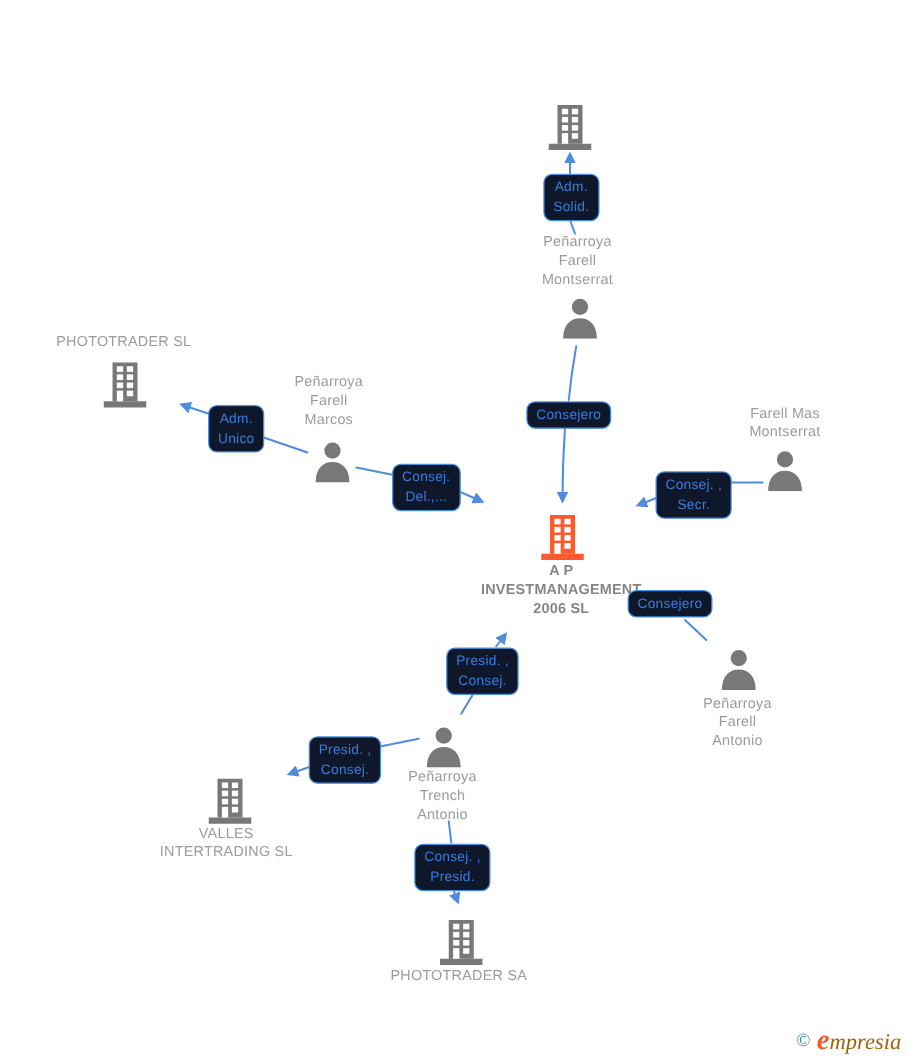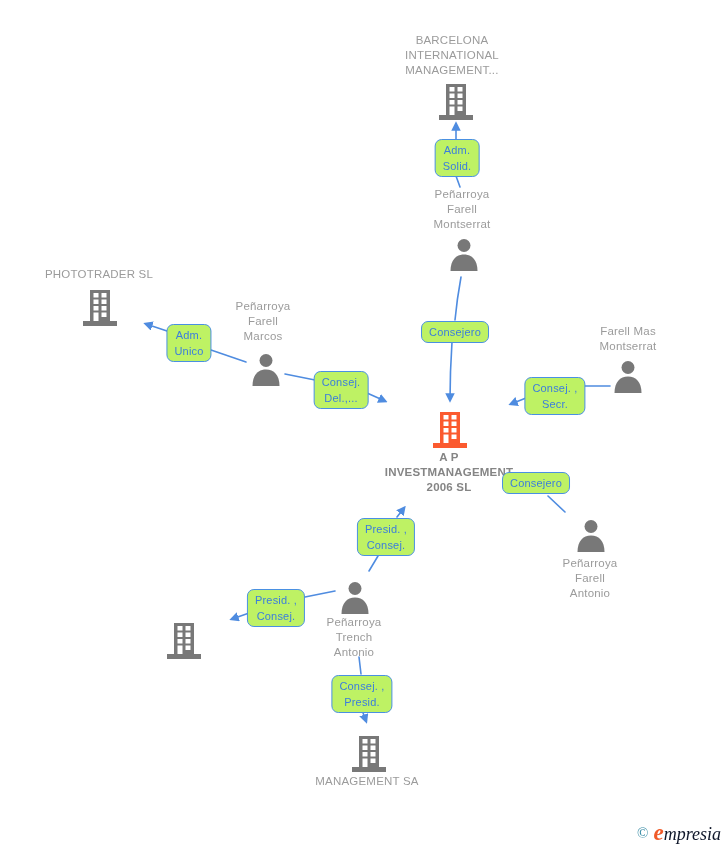--- a/index.html
+++ b/index.html
@@ -10,31 +10,31 @@
   #edges{position:absolute;left:0;top:0;z-index:1;}
   .node-label{
     position:absolute;z-index:3;transform:translateX(-50%);
     text-align:center;white-space:pre-line;
     font-size:11.5px;line-height:15px;color:#9b9b9b;letter-spacing:.2px;
   }
   .node-label.bold{font-weight:bold;color:#858585;}
   .icon{position:absolute;z-index:2;transform:translateX(-50%);}
   .edge-label{
     position:absolute;z-index:4;transform:translateX(-50%);
-    background:#bef264;border:1.5px solid #4a90e2;border-radius:7px;
+    background:#0f172a;border:1.5px solid #4a90e2;border-radius:7px;
     padding:2px 7px;text-align:center;white-space:pre-line;
     font-size:11px;line-height:16px;color:#3b7ddd;letter-spacing:.2px;
   }
   .logo{
     position:absolute;right:7px;bottom:5px;z-index:5;
     font-family:"Liberation Serif", serif;font-style:italic;line-height:20px;
   }
   .logo-copy{font-style:normal;color:#3a8da6;font-size:15px;margin-right:5px;vertical-align:2px;}
   .logo-e{color:#f05a28;font-size:23px;font-weight:bold;}
-  .logo-rest{color:#0f172a;font-size:18px;}
+  .logo-rest{color:#a16207;font-size:18px;}
 </style>
 </head>
 <body>
 
 <div id="canvas">
 
   <svg id="edges" width="728" height="850">
     <defs>
       <marker id="arw" viewBox="0 0 10 10" refX="7" refY="5" markerWidth="9.5" markerHeight="9.5" markerUnits="userSpaceOnUse" orient="auto">
         <path d="M0,0 L10,5 L0,10 Z" fill="#4f8ce0"></path>
@@ -54,23 +54,20 @@
       <path d="M548,496 L565,512"></path>
       <path d="M369,571 L378,556"></path>
       <path d="M397,517 L404,508" marker-end="url(#arw)"></path>
       <path d="M335,591 L305,597"></path>
       <path d="M252,612 L232,619" marker-end="url(#arw)"></path>
       <path d="M359,657 L361,674"></path>
       <path d="M362,710 L366,721" marker-end="url(#arw)"></path>
     </g>
   </svg>
 
-  <div class="node-label" style="left:452px;top:33px;width:150px">BARCELONA
-INTERNATIONAL
-MANAGEMENT...</div>
   <div class="icon" style="left:456px;top:81px">
     <svg width="40" height="40" viewBox="0 0 40 40">
       <g fill="#787878">
         <rect x="3" y="34" width="34" height="5"></rect>
         <rect x="10" y="3" width="20" height="31"></rect>
       </g>
       <g fill="#ffffff">
         <rect x="13.5" y="6" width="5" height="4.5"></rect>
           <rect x="21.5" y="6" width="5" height="4.5"></rect>
         <rect x="13.5" y="12.5" width="5" height="4.5"></rect>
@@ -217,20 +214,22 @@
           <rect x="21.5" y="6" width="5" height="4.5"></rect>
         <rect x="13.5" y="12.5" width="5" height="4.5"></rect>
           <rect x="21.5" y="12.5" width="5" height="4.5"></rect>
         <rect x="13.5" y="19" width="5" height="4.5"></rect>
           <rect x="21.5" y="19" width="5" height="4.5"></rect>
         <rect x="13.5" y="25.5" width="5" height="8.5"></rect>
           <rect x="21.5" y="25.5" width="5" height="4.5"></rect>
       </g>
     </svg>
   </div>
+  <div class="node-label" style="left:181px;top:660px;width:160px">VALLES
+INTERTRADING SL</div>
 
   <div class="edge-label" style="left:362px;top:675px">Consej. ,
 Presid.</div>
 
   <div class="icon" style="left:369px;top:733px">
     <svg width="40" height="40" viewBox="0 0 40 40">
       <g fill="#787878">
         <rect x="3" y="34" width="34" height="5"></rect>
         <rect x="10" y="3" width="20" height="31"></rect>
       </g>
@@ -239,19 +238,19 @@
           <rect x="21.5" y="6" width="5" height="4.5"></rect>
         <rect x="13.5" y="12.5" width="5" height="4.5"></rect>
           <rect x="21.5" y="12.5" width="5" height="4.5"></rect>
         <rect x="13.5" y="19" width="5" height="4.5"></rect>
           <rect x="21.5" y="19" width="5" height="4.5"></rect>
         <rect x="13.5" y="25.5" width="5" height="8.5"></rect>
           <rect x="21.5" y="25.5" width="5" height="4.5"></rect>
       </g>
     </svg>
   </div>
-  <div class="node-label" style="left:367px;top:774px;width:160px">MANAGEMENT SA</div>
+  <div class="node-label" style="left:367px;top:774px;width:160px">PHOTOTRADER SA</div>
 
   <div class="logo">
     <span class="logo-copy">©</span><span class="logo-e">e</span><span class="logo-rest">mpresia</span>
   </div>
 
 </div>
 
 </body></html>

